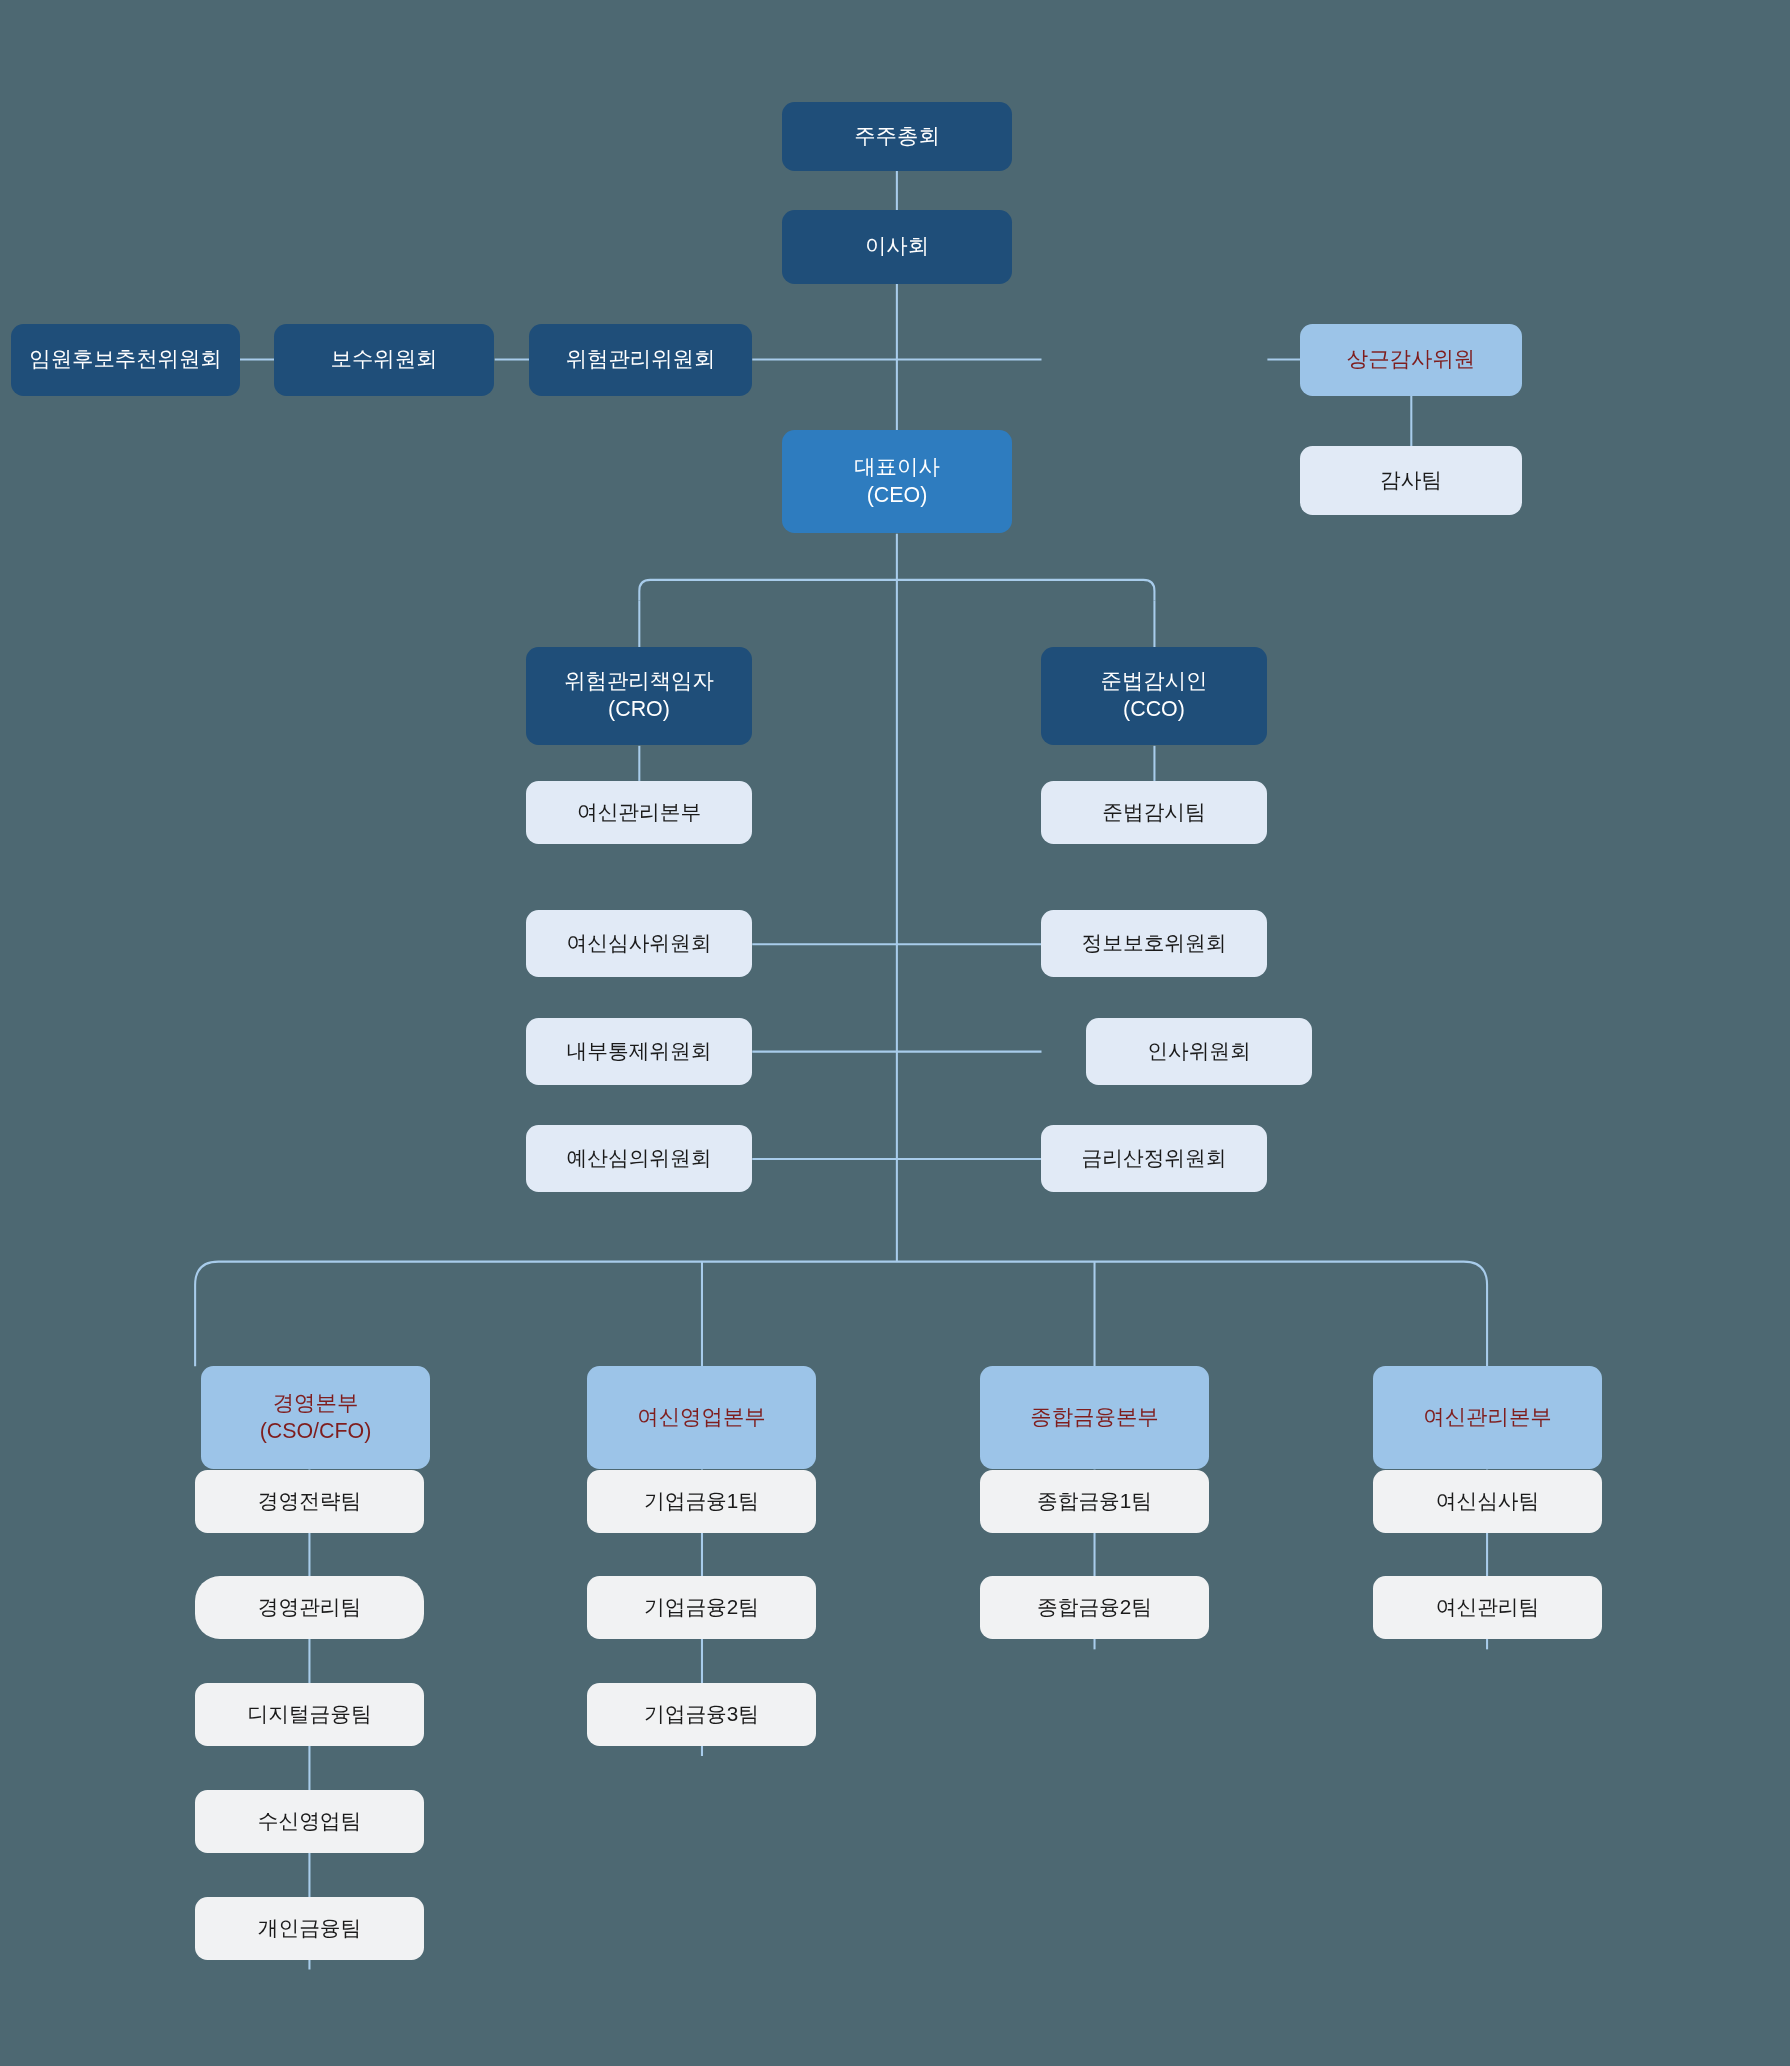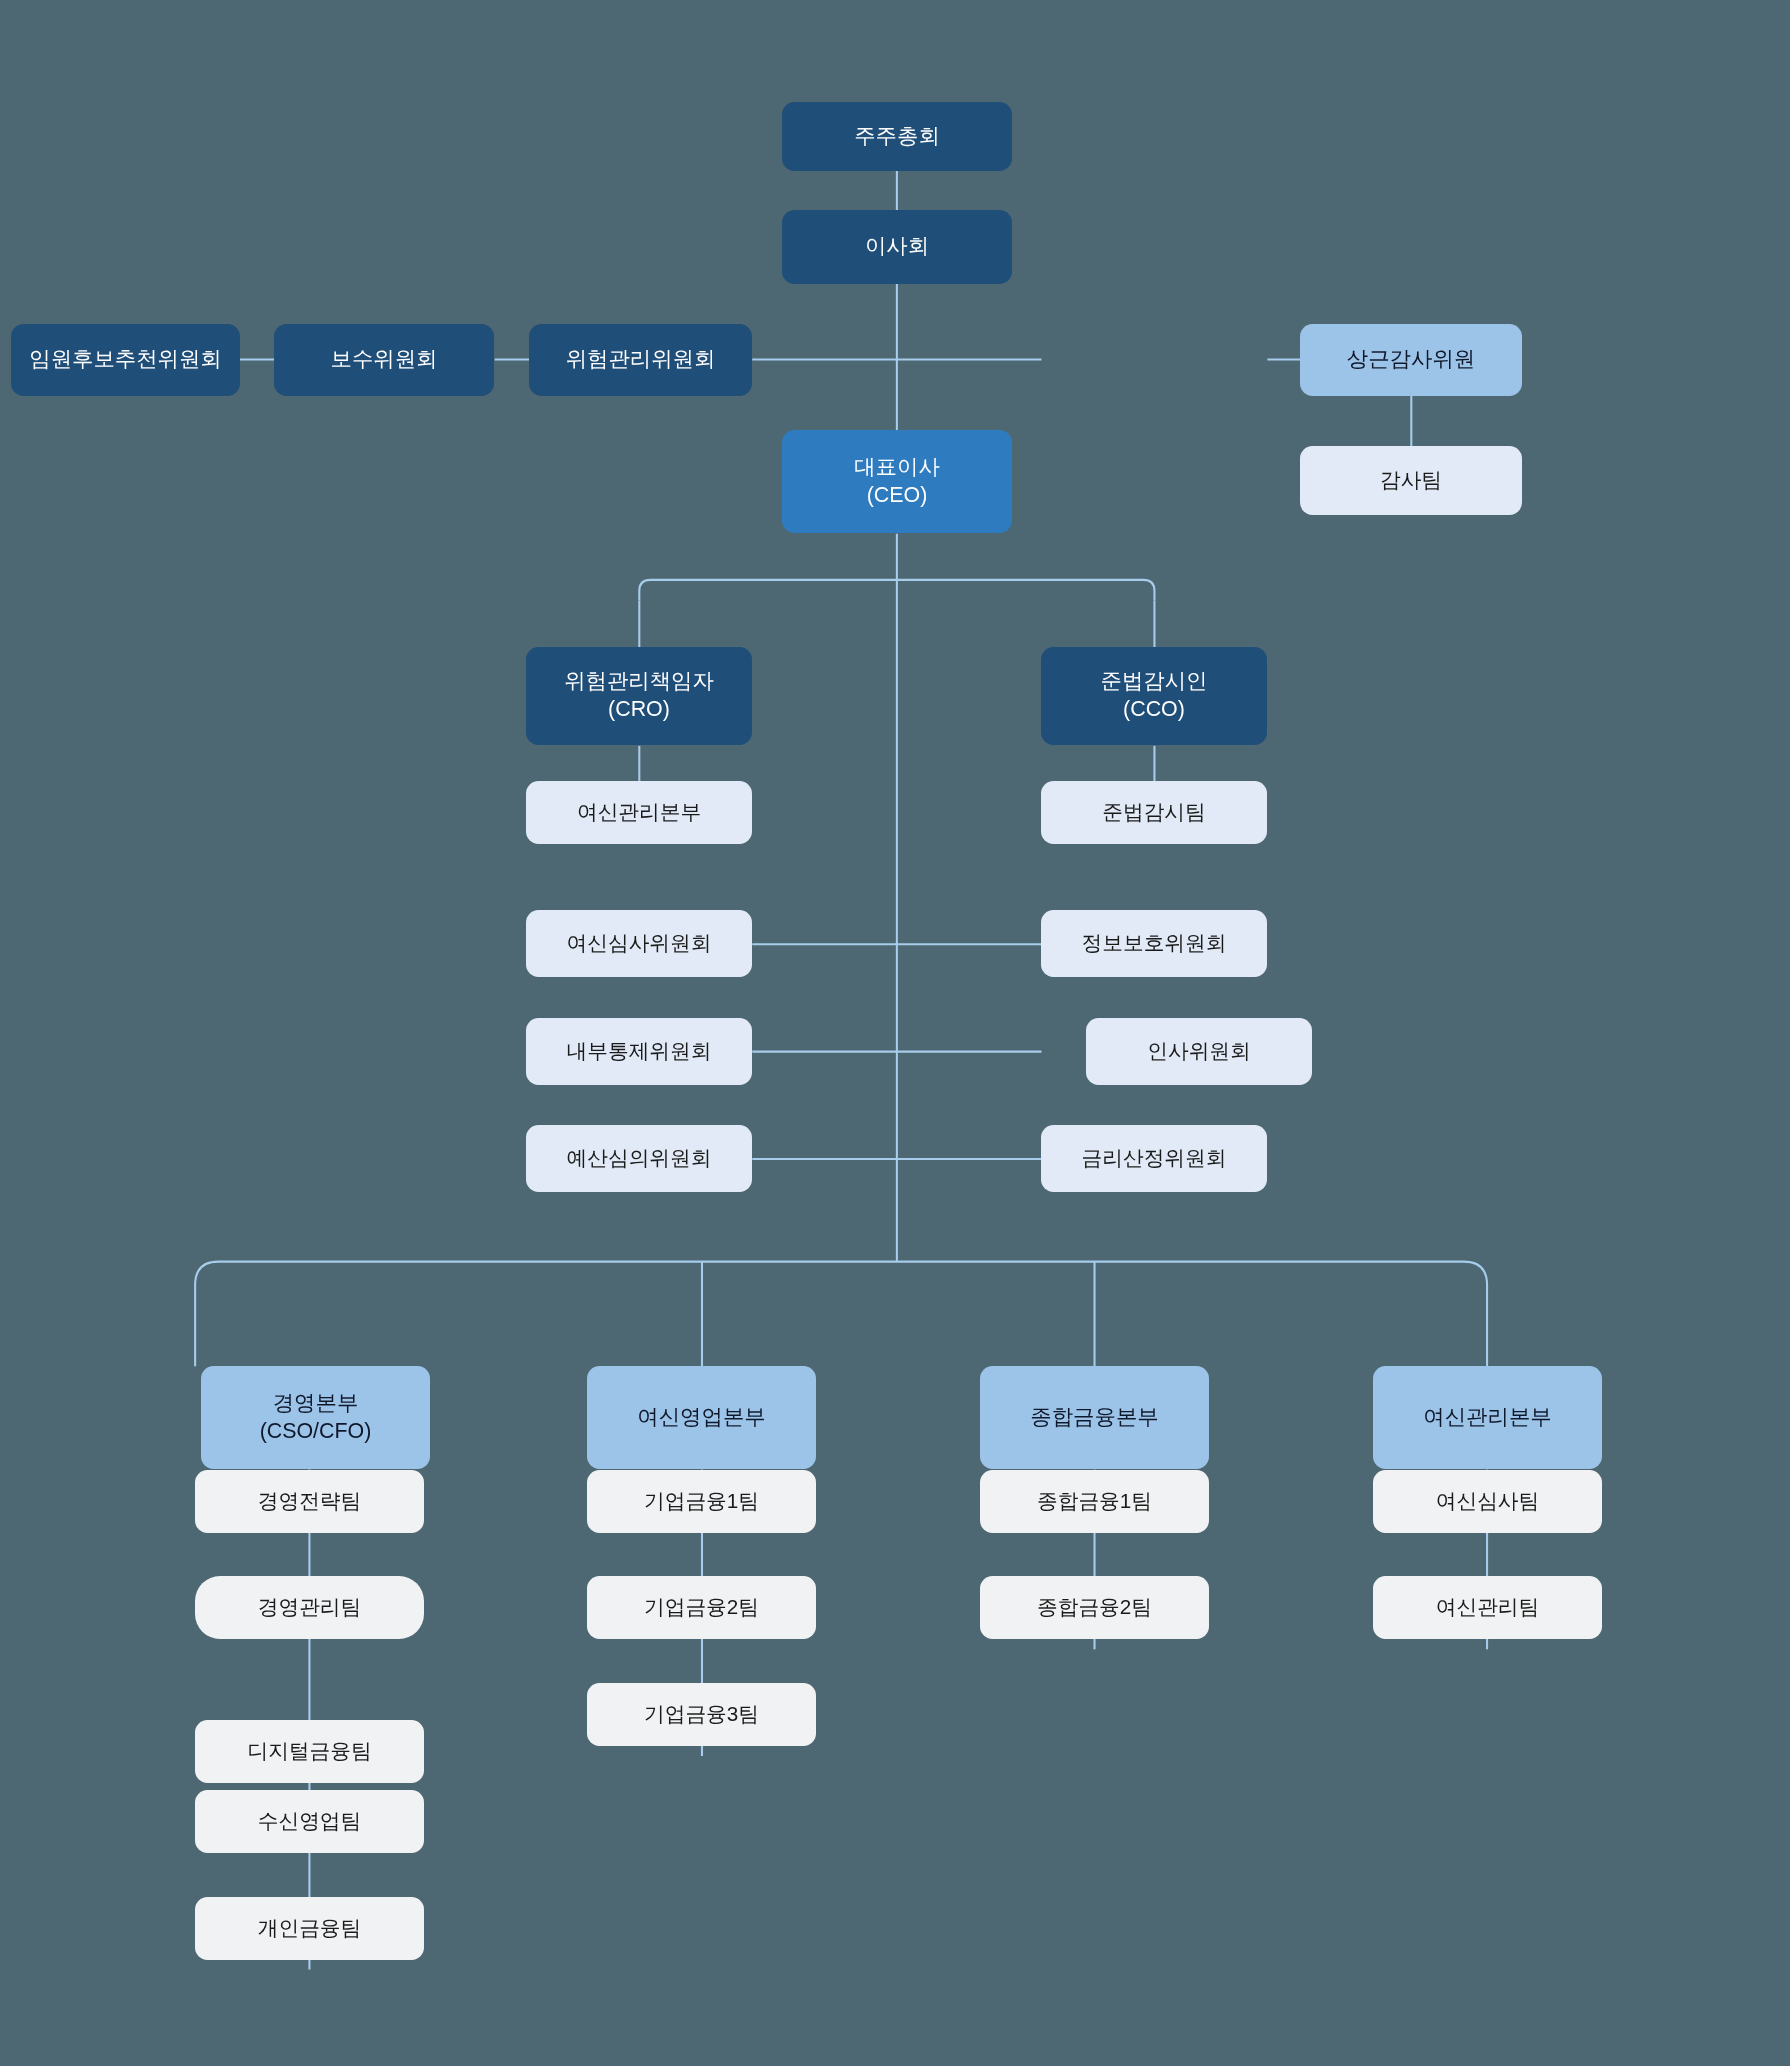--- a/index.html
+++ b/index.html
@@ -22,21 +22,21 @@
     align-items:center;
     justify-content:center;
     text-align:center;
     border-radius:12.4px;
     line-height:1.30;
     white-space:pre-line;
     z-index:5;
   }
   .n-navy{background:#1F4E79;color:#FFFFFF;font-size:21.4px;font-weight:400;}
   .n-ceo{background:#2E7CBF;color:#FFFFFF;font-size:21.4px;font-weight:400;}
-  .n-lblue{background:#9CC4E8;color:#0f172a;font-size:21.4px;font-weight:400;}
+  .n-lblue{background:#9CC4E8;color:#7f1d1d;font-size:21.4px;font-weight:400;}
   .n-pale{background:#E1EAF6;color:#1A1A1A;font-size:20.7px;font-weight:400;}
   .n-gray{background:#F1F2F3;color:#1A1A1A;font-size:20.7px;font-weight:400;}
 </style>
 </head>
 <body>
 
 <div id="chart">
 
   <svg id="wires" viewBox="0 0 2600 3000" width="1791" height="2066" fill="none" stroke="#A8CCEB" stroke-width="3">
 
@@ -114,21 +114,21 @@
   <div class="node n-pale" style="left:526px;top:1018px;width:226px;height:67px;">내부통제위원회</div>
   <div class="node n-pale" style="left:1086px;top:1018px;width:226px;height:67px;">인사위원회</div>
 
   <div class="node n-pale" style="left:526px;top:1125px;width:226px;height:67px;">예산심의위원회</div>
   <div class="node n-pale" style="left:1041px;top:1125px;width:226px;height:67px;">금리산정위원회</div>
 
   <div class="node n-lblue" style="left:195px;top:1366px;width:229px;height:103px;margin-left:6px;">경영본부
 (CSO/CFO)</div>
   <div class="node n-gray" style="left:195px;top:1470px;width:229px;height:63px;">경영전략팀</div>
   <div class="node n-gray" style="left:195px;top:1576px;width:229px;height:63px;border-radius:25px;">경영관리팀</div>
-  <div class="node n-gray" style="left:195px;top:1683px;width:229px;height:63px;margin-top:37px;">디지털금융팀</div>
+  <div class="node n-gray" style="left:195px;top:1683px;width:229px;height:63px;">디지털금융팀</div>
   <div class="node n-gray" style="left:195px;top:1790px;width:229px;height:63px;">수신영업팀</div>
   <div class="node n-gray" style="left:195px;top:1897px;width:229px;height:63px;">개인금융팀</div>
 
   <div class="node n-lblue" style="left:587px;top:1366px;width:229px;height:103px;">여신영업본부</div>
   <div class="node n-gray" style="left:587px;top:1470px;width:229px;height:63px;">기업금융1팀</div>
   <div class="node n-gray" style="left:587px;top:1576px;width:229px;height:63px;">기업금융2팀</div>
   <div class="node n-gray" style="left:587px;top:1683px;width:229px;height:63px;">기업금융3팀</div>
 
   <div class="node n-lblue" style="left:980px;top:1366px;width:229px;height:103px;">종합금융본부</div>
   <div class="node n-gray" style="left:980px;top:1470px;width:229px;height:63px;">종합금융1팀</div>

